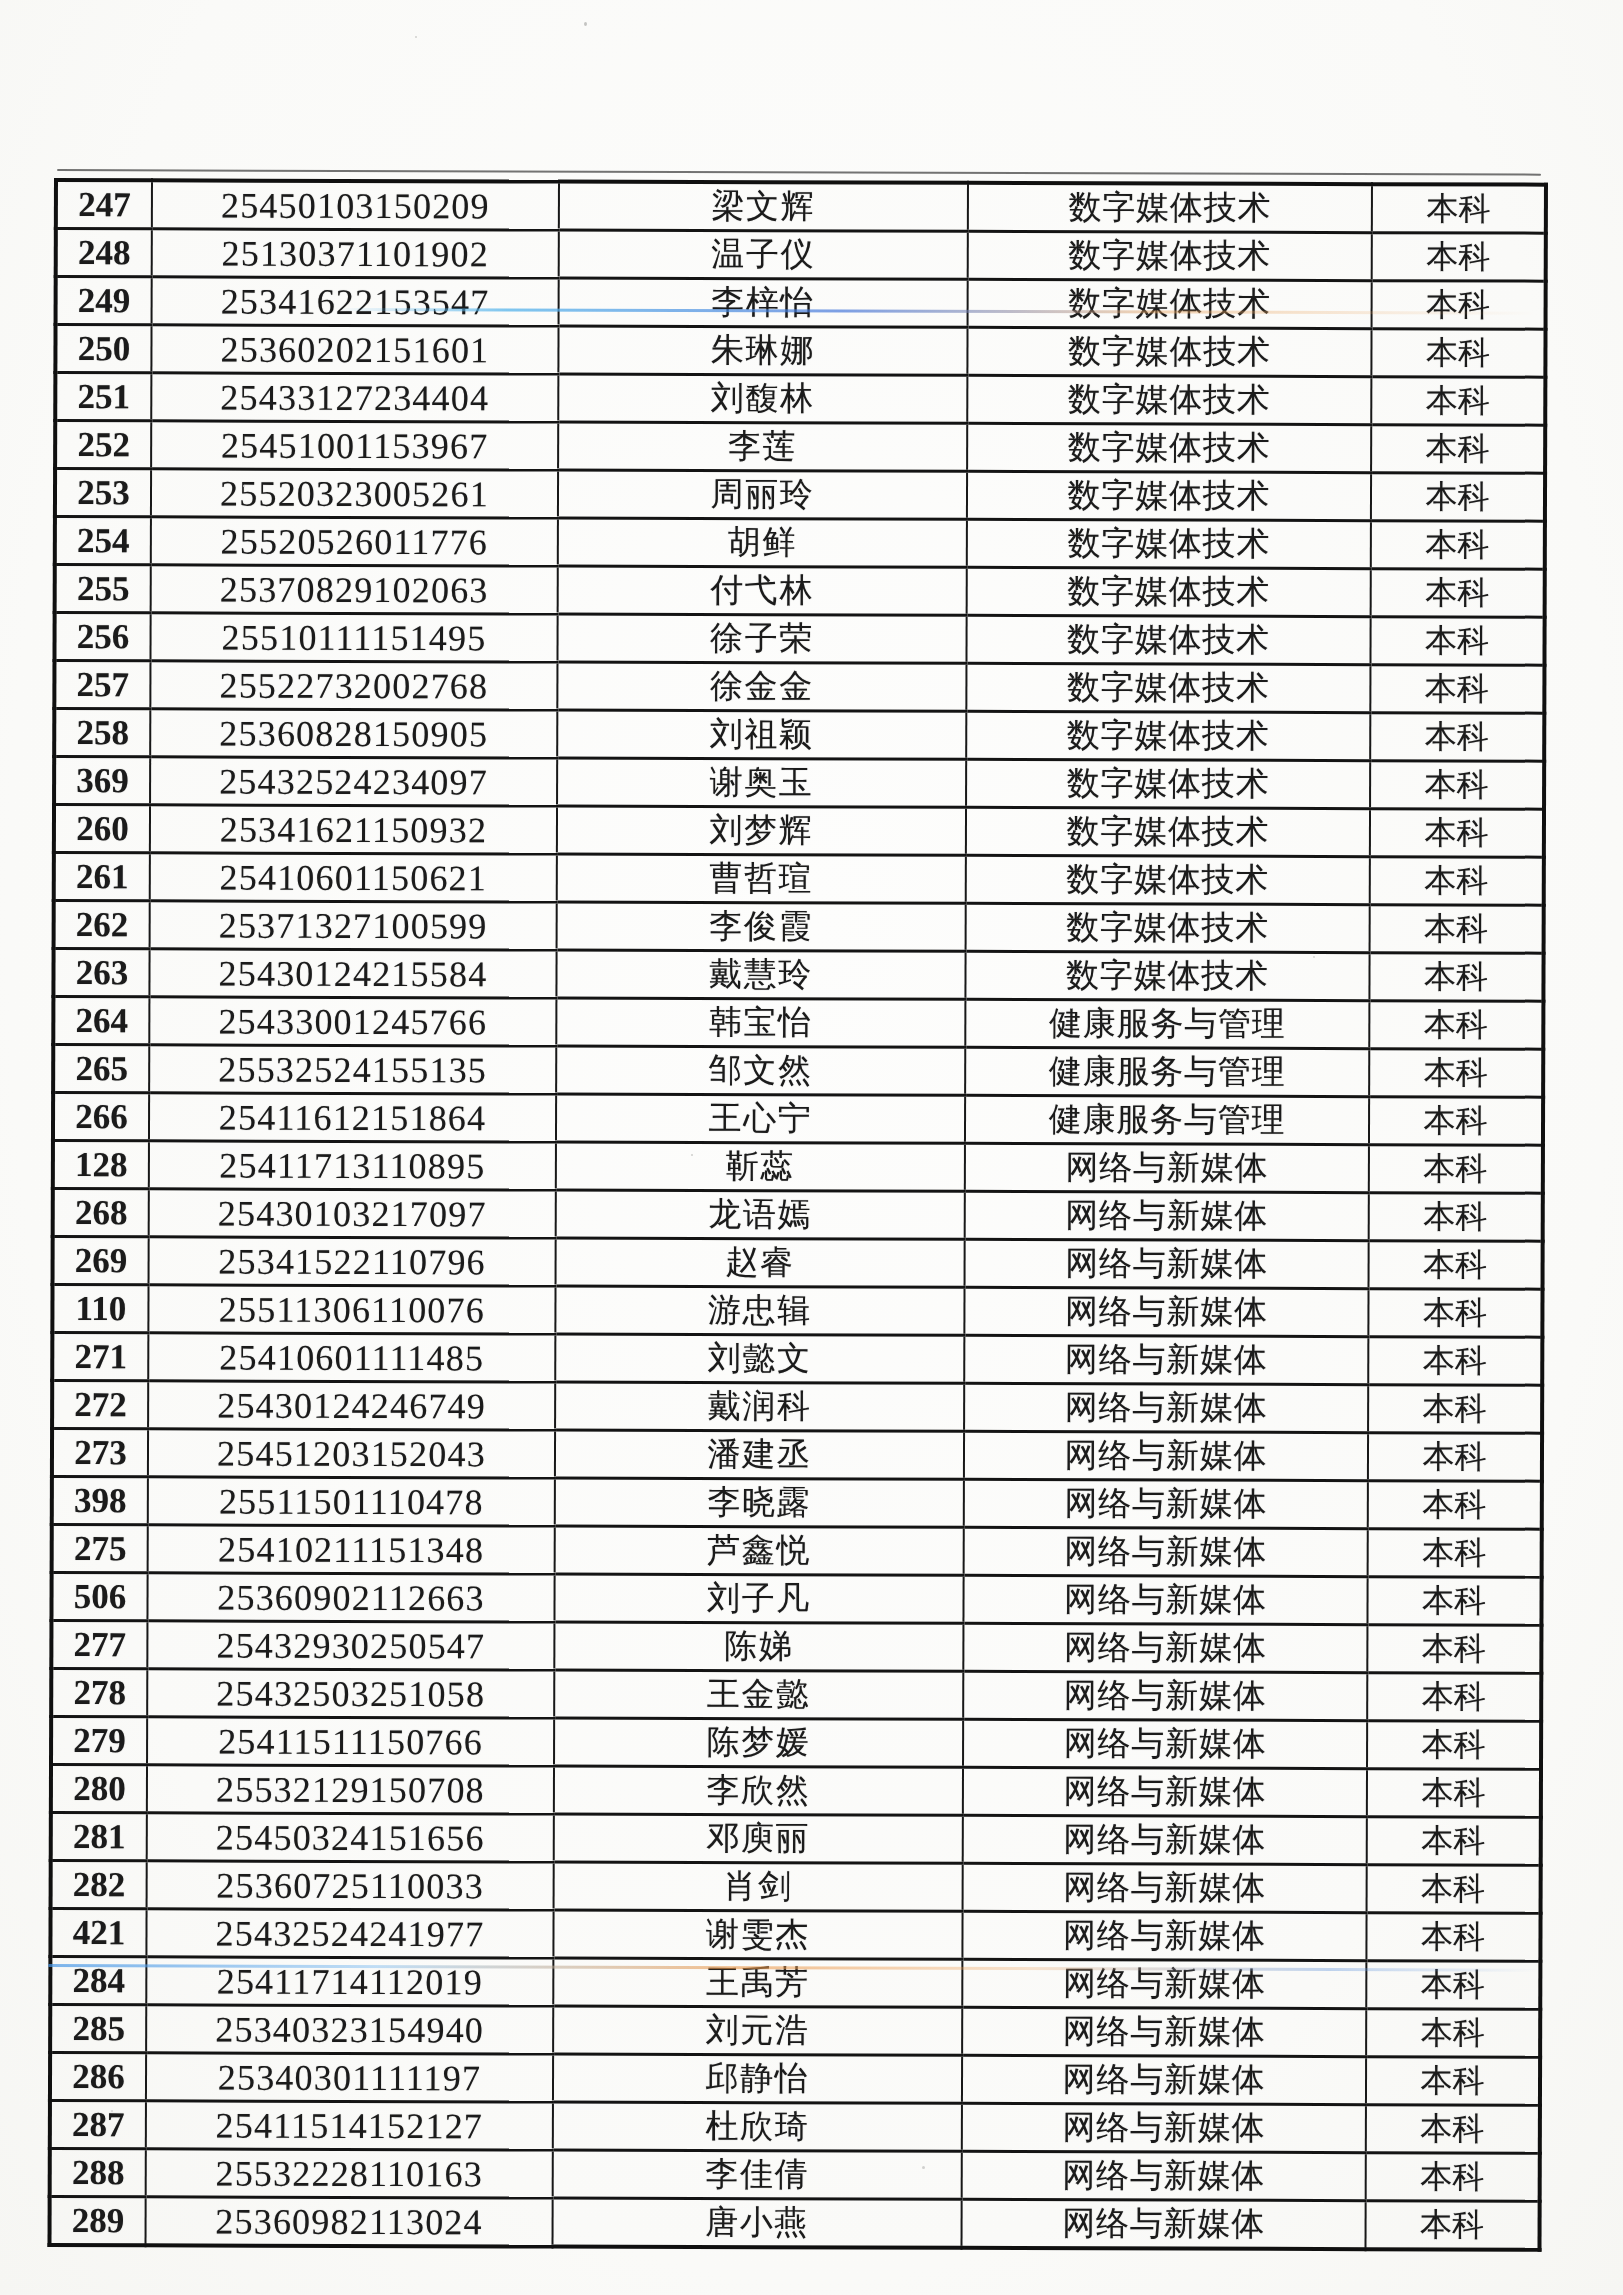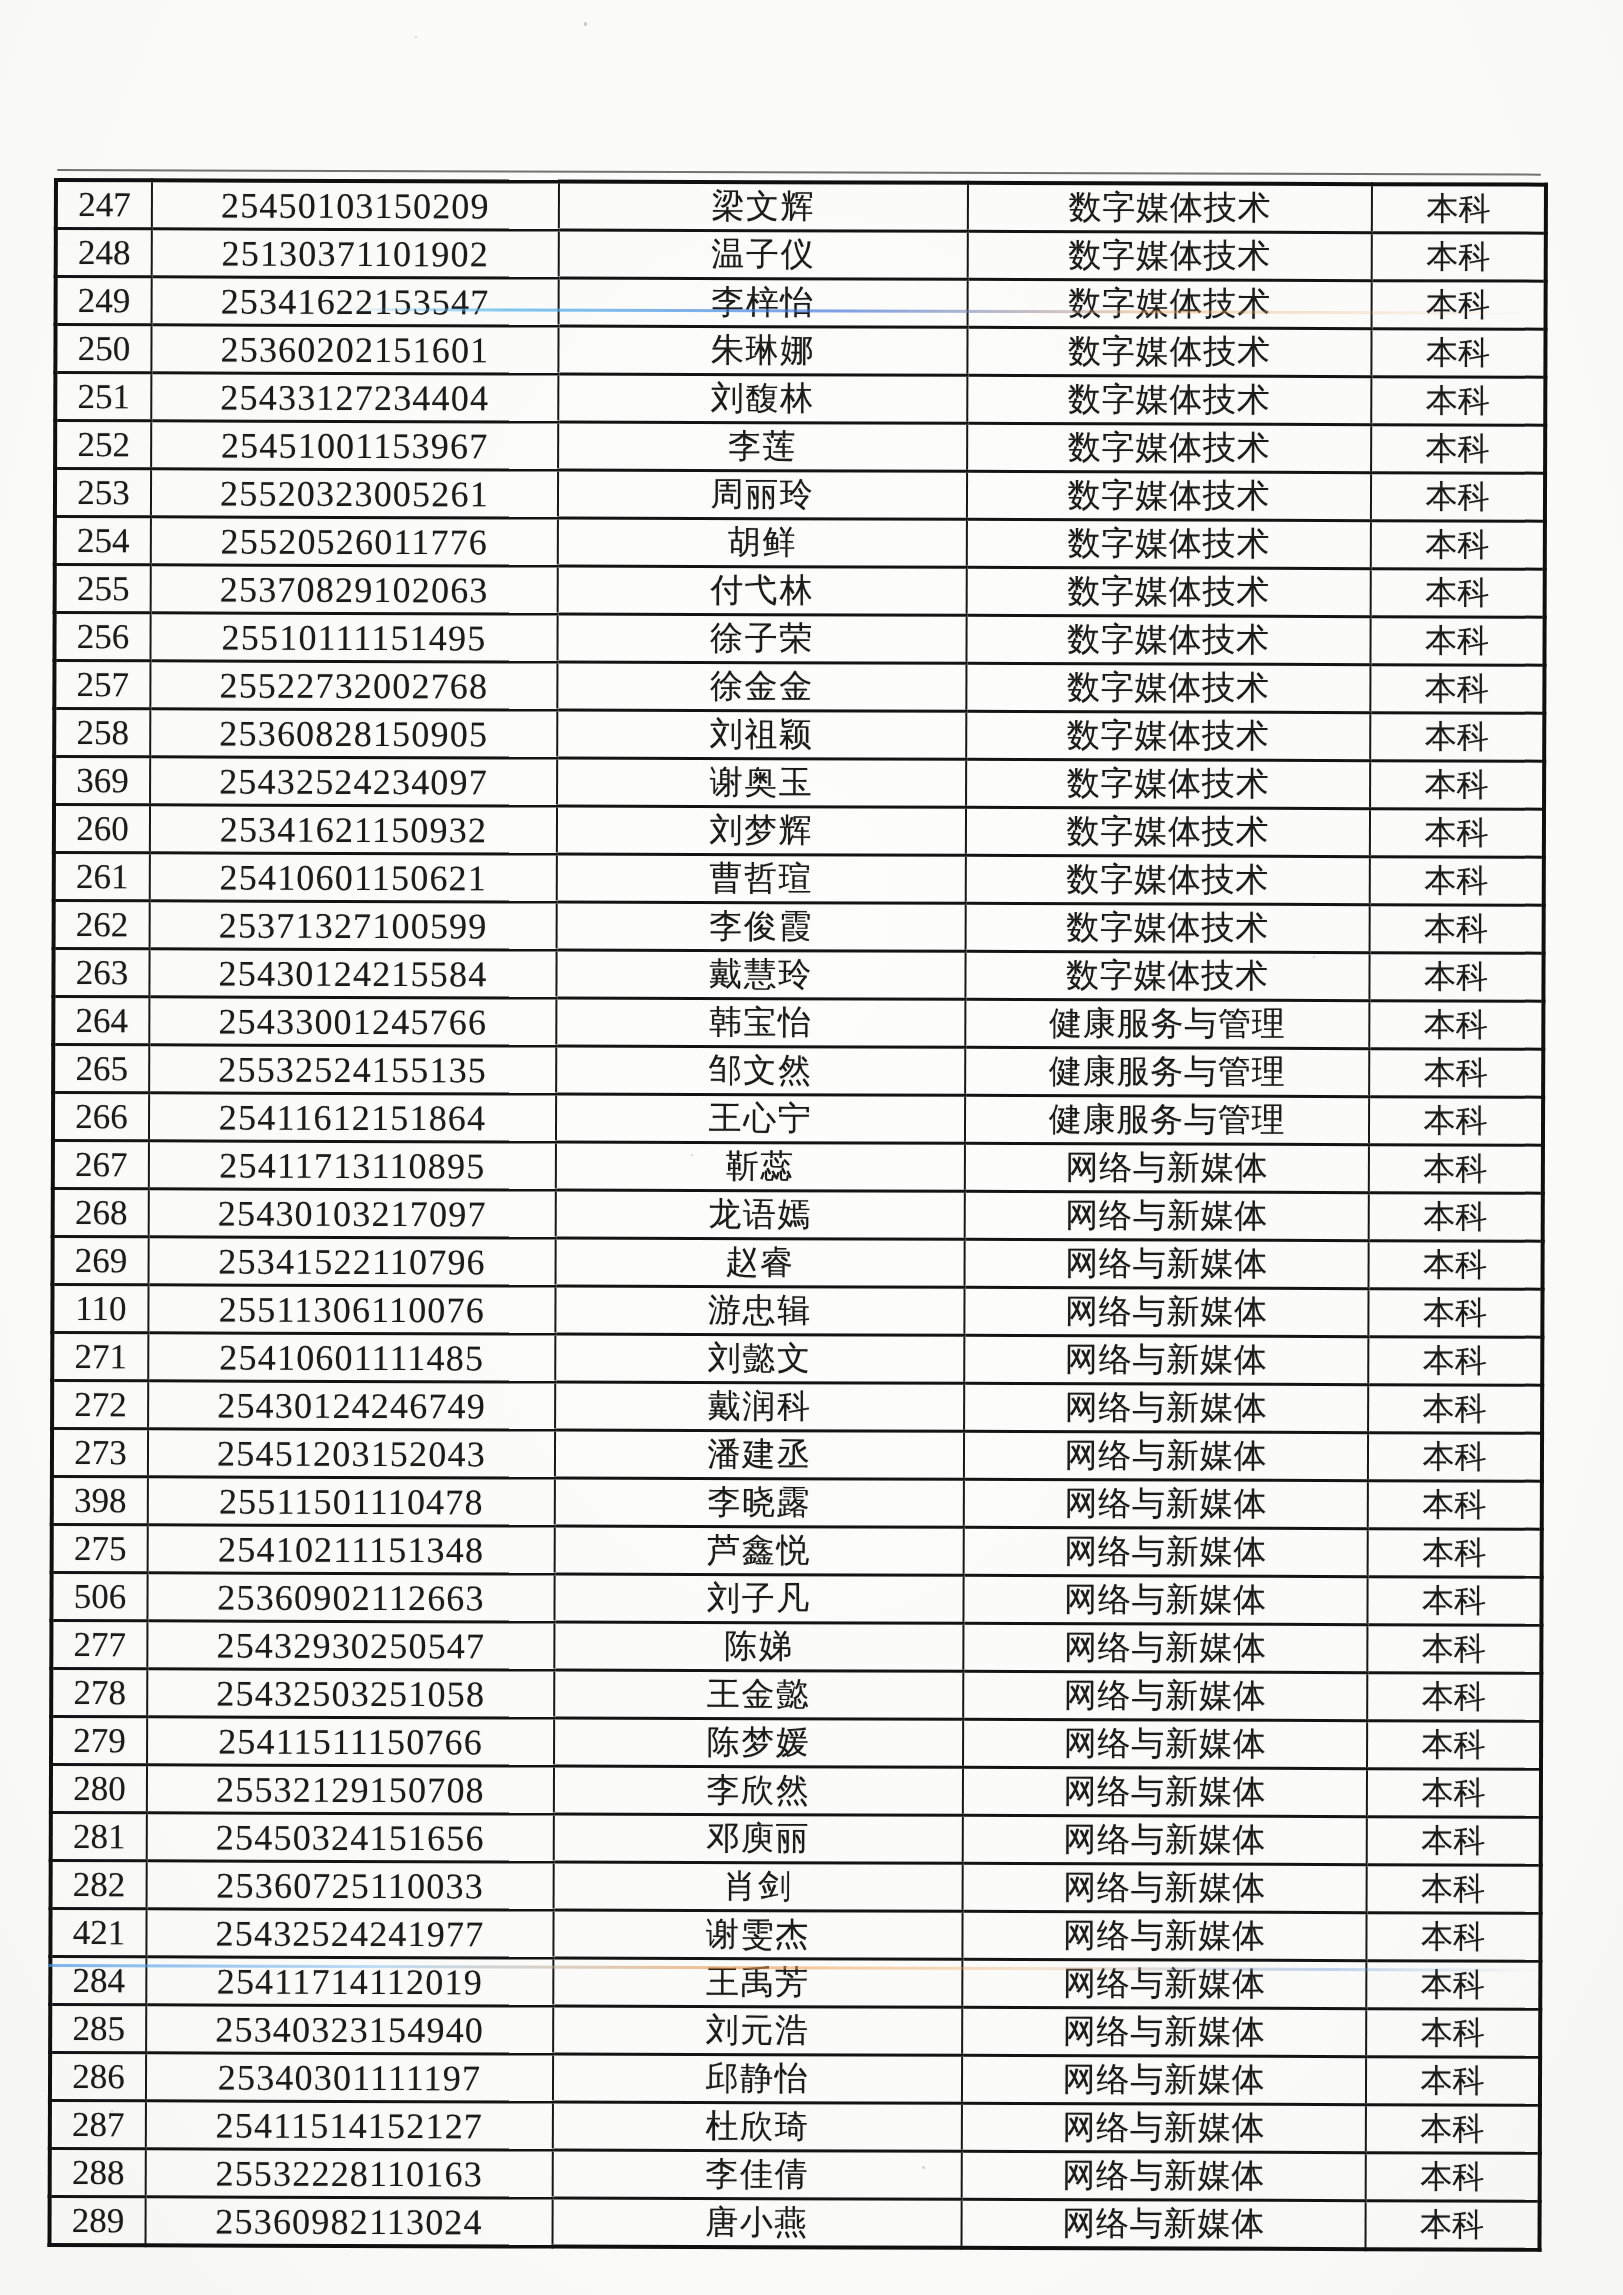--- a/index.html
+++ b/index.html
@@ -20,21 +20,21 @@
   }
   table.roster td{
     border-left:2.4px solid #181818;border-right:2.4px solid #181818;
     border-top:3.2px solid #141414;border-bottom:3.2px solid #141414;
     text-align:center;vertical-align:middle;color:#1b1b1b;
     padding:0;white-space:nowrap;overflow:hidden;
     text-shadow:0 0 1px rgba(25,25,25,.38);
   }
   table.roster{border:4px solid #101010;}
   table.roster tr{height:44px;}
-  td.c-no{font-size:35px;}
+  td.c-no{font-size:35px;font-weight:bold;}
   td.c-id{font-size:36px;letter-spacing:1.2px;}
   td.c-name{font-size:33px;letter-spacing:1.6px;}
   td.c-major{font-size:33px;letter-spacing:0.8px;}
   td.c-level{font-size:32px;border-radius:8px;}
   
   .ghost-topline{position:absolute;left:3.2px;top:-9.5px;width:1484px;height:2.4px;
     background:#2a2a2a;opacity:.65;border-radius:1.6px;}
   
   .streak{position:absolute;height:3.2px;pointer-events:none;}
   .streak-a{
@@ -204,21 +204,21 @@
             <td class="c-level">本科</td>
           </tr>
           <tr>
             <td class="c-no">266</td>
             <td class="c-id">25411612151864</td>
             <td class="c-name">王心宁</td>
             <td class="c-major">健康服务与管理</td>
             <td class="c-level">本科</td>
           </tr>
           <tr>
-            <td class="c-no">267</td>
+            <td class="c-no">128</td>
             <td class="c-id">25411713110895</td>
             <td class="c-name">靳蕊</td>
             <td class="c-major">网络与新媒体</td>
             <td class="c-level">本科</td>
           </tr>
           <tr>
             <td class="c-no">268</td>
             <td class="c-id">25430103217097</td>
             <td class="c-name">龙语嫣</td>
             <td class="c-major">网络与新媒体</td>

